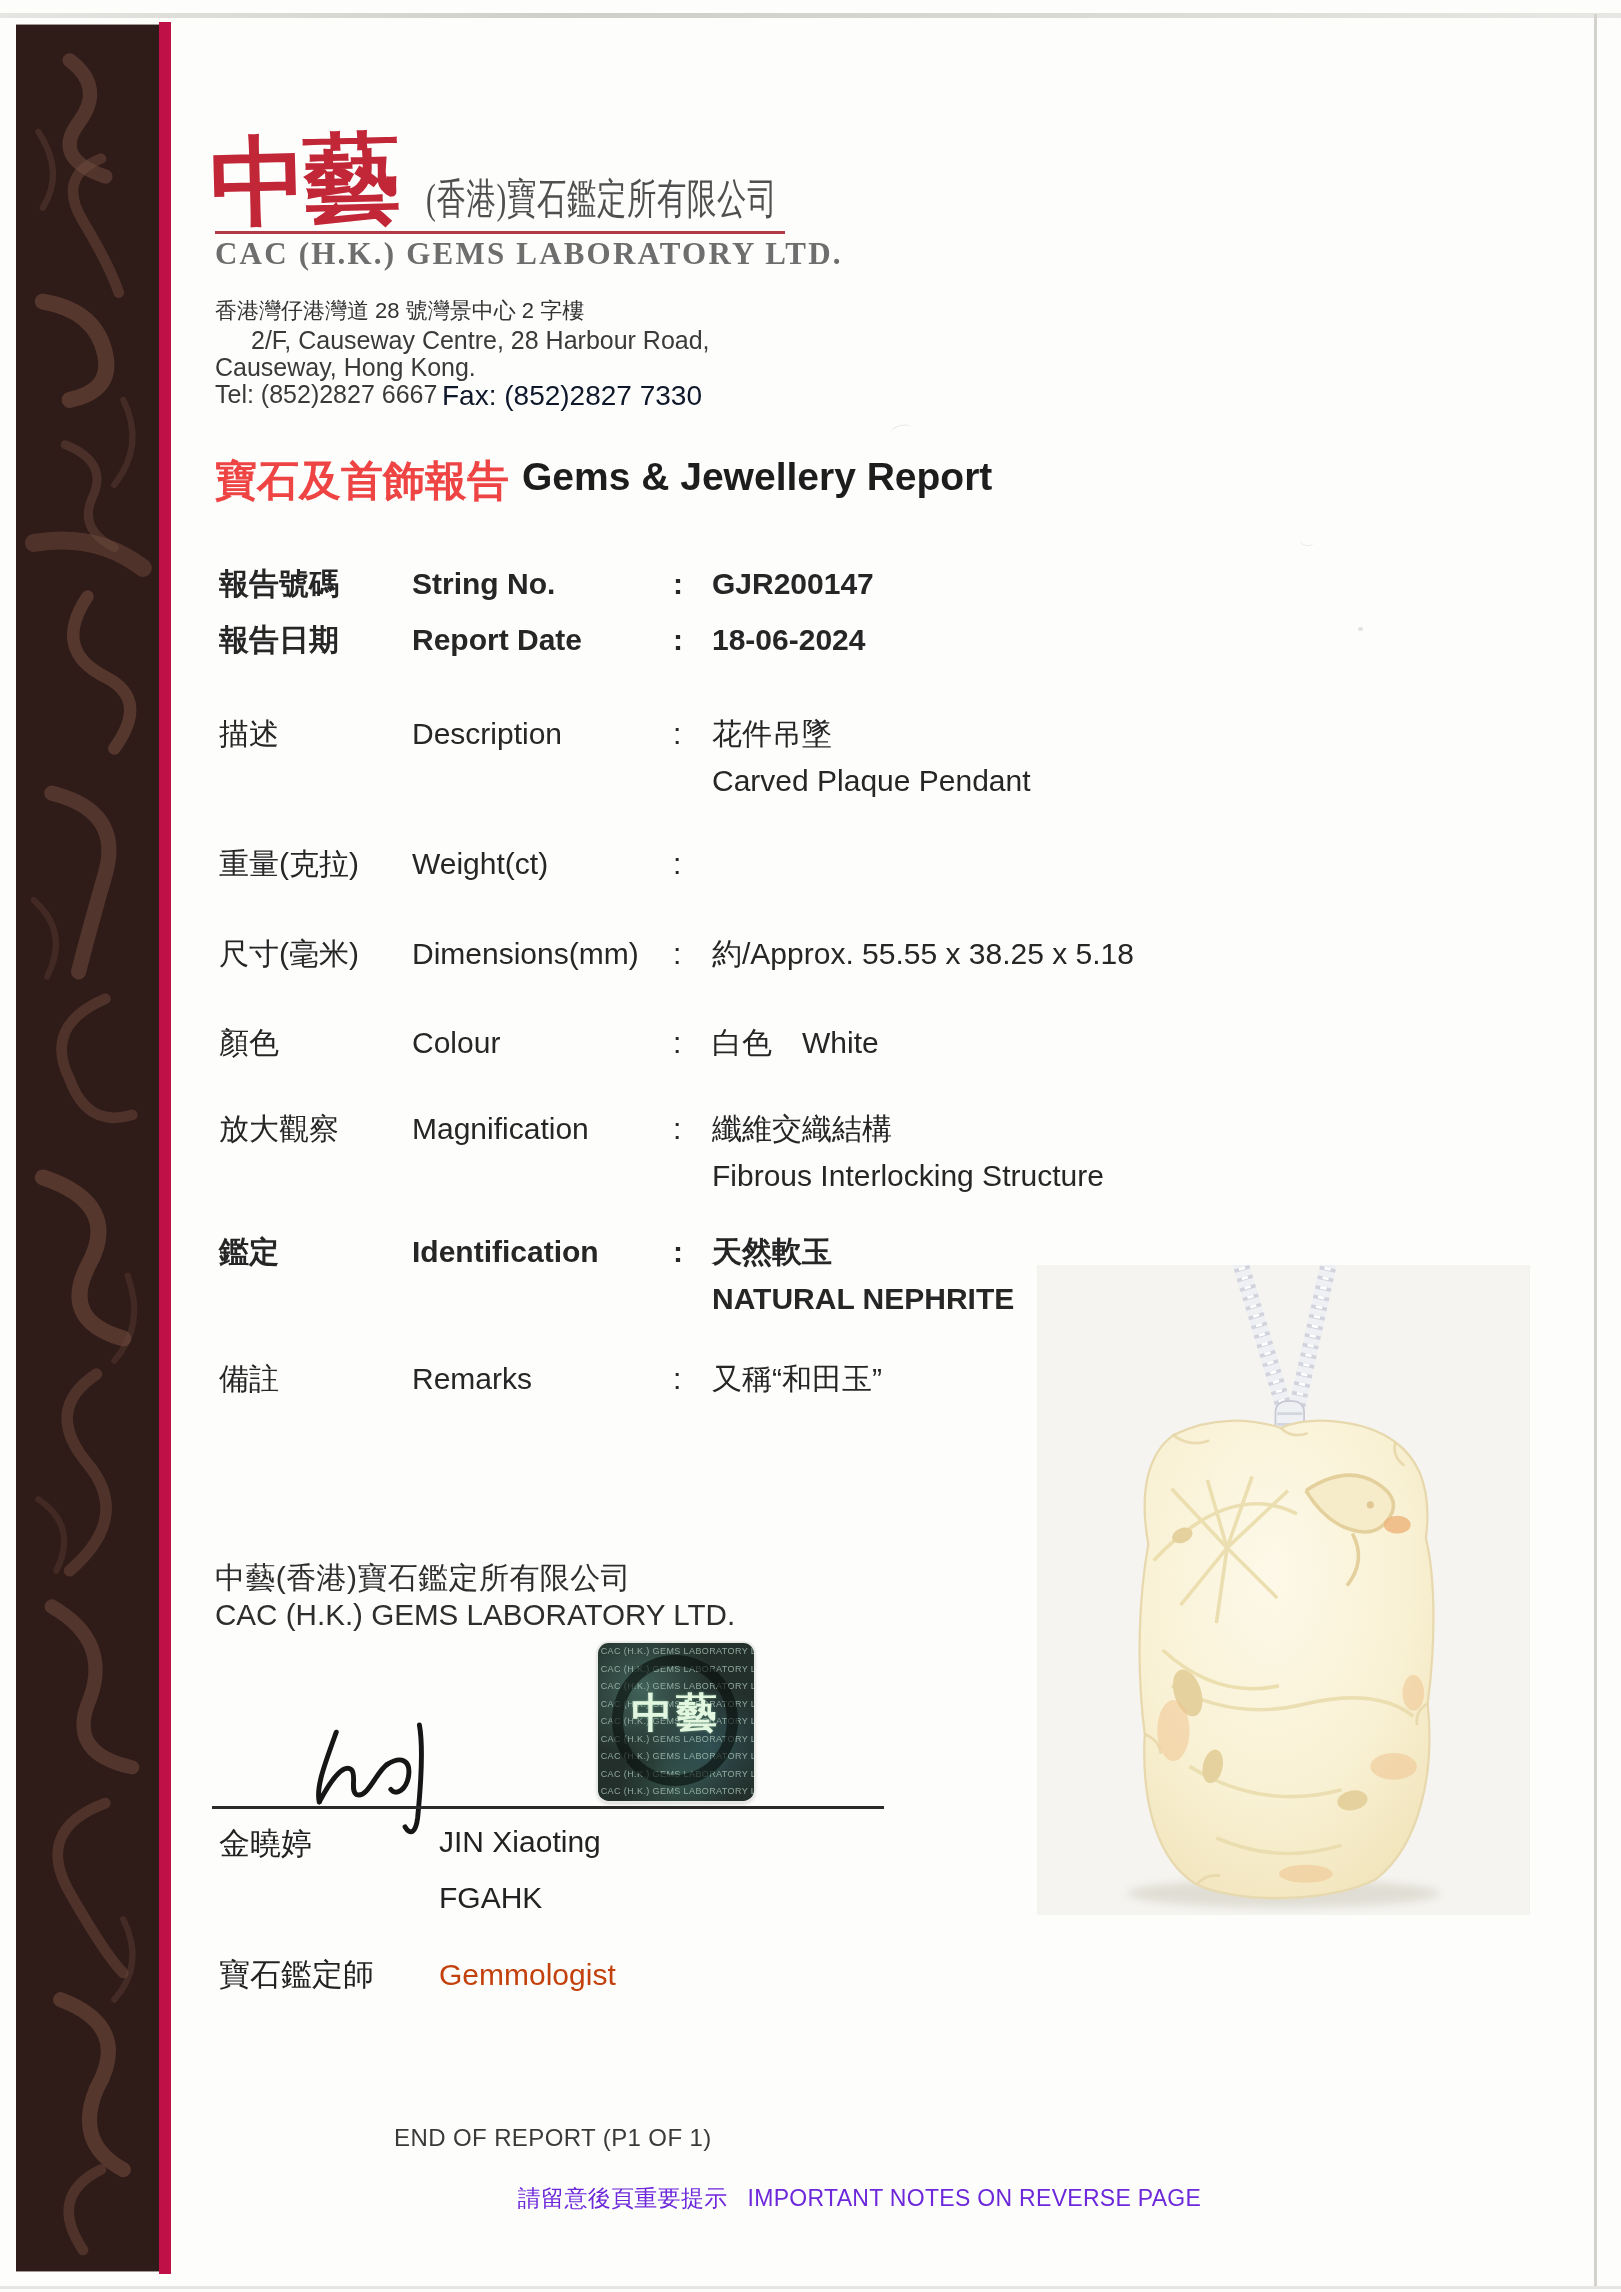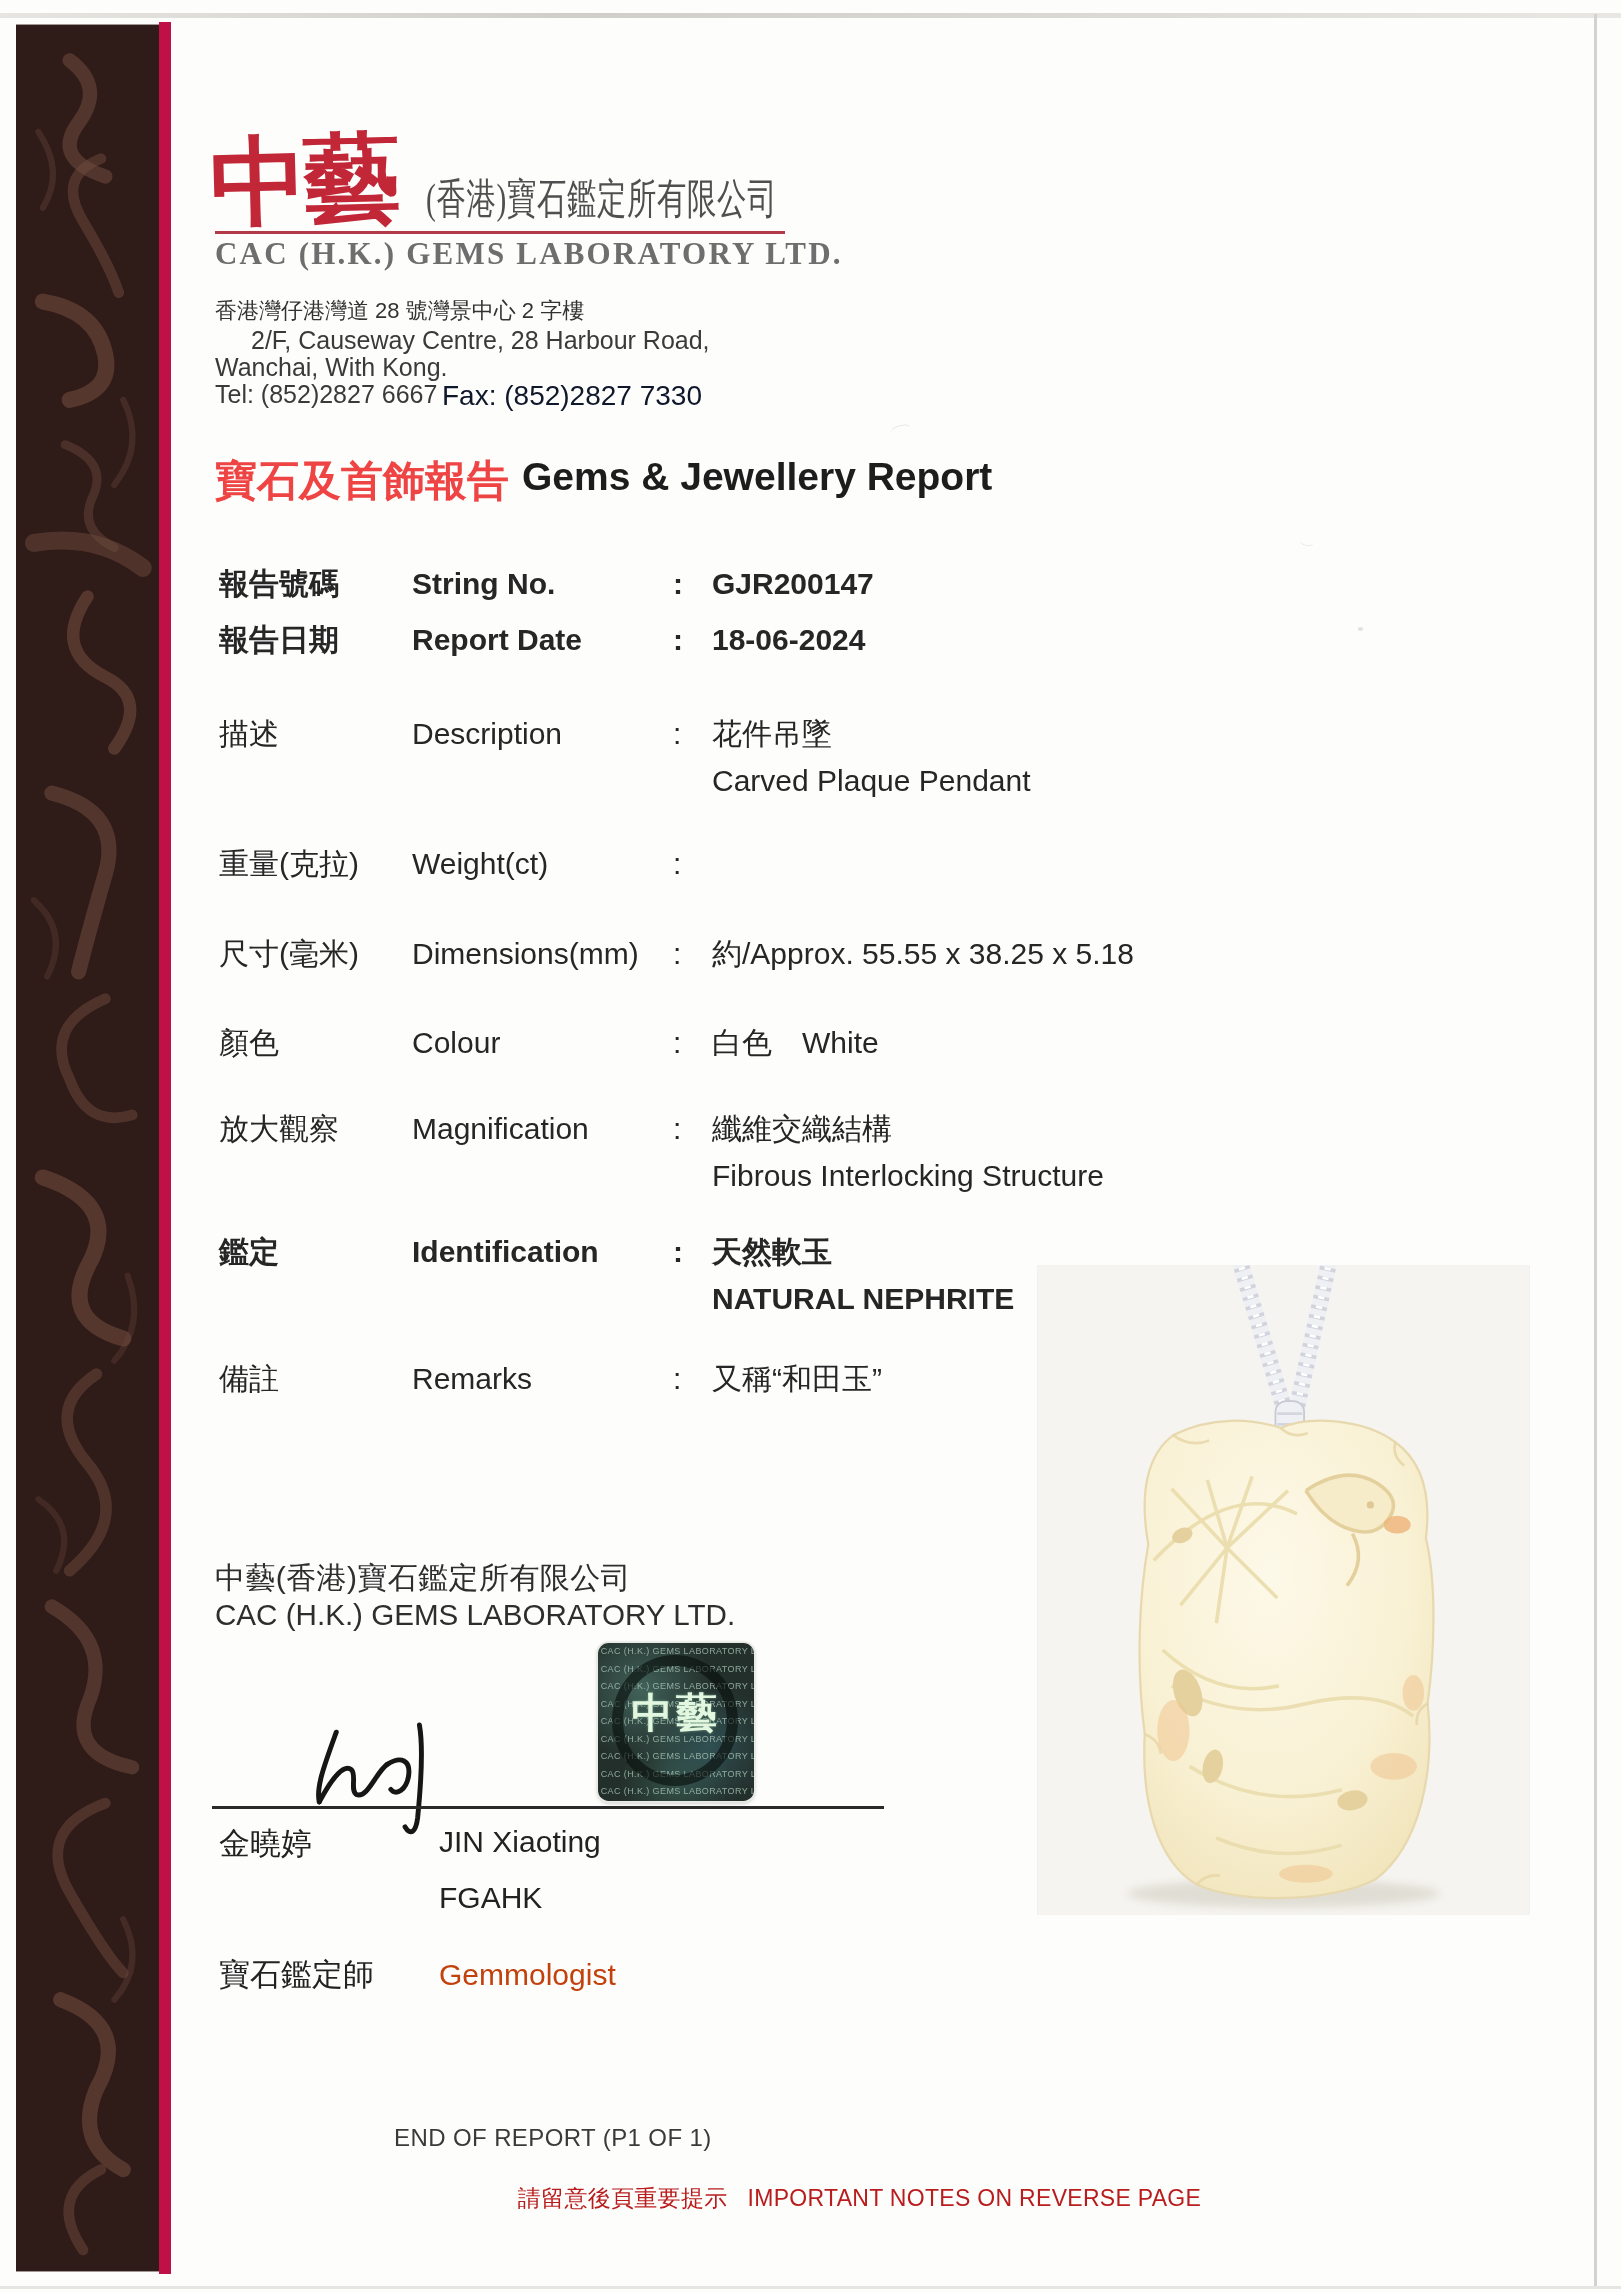--- a/index.html
+++ b/index.html
@@ -66,21 +66,21 @@
   .name-zh{left:219px;top:1823px;font-size:31px;color:#222;white-space:nowrap;}
   .name-en{left:439px;top:1825px;font-size:30px;color:#222;white-space:nowrap;}
   .cred{left:439px;top:1881px;font-size:30px;color:#222;white-space:nowrap;}
   .role-zh{left:219px;top:1954px;font-size:31px;color:#222;white-space:nowrap;}
   .role-en{left:439px;top:1958px;font-size:30px;color:#c2410c;white-space:nowrap;}
   
   .photo{left:1037px;top:1265px;width:493px;height:650px;background:#f5f4f0;
     box-shadow:0 0 0 0.9px #e9e8e3 inset;}
   
   .footer-end{left:394px;top:2124px;width:931px;text-align:left;font-size:24px;color:#3a3a3a;letter-spacing:0.4px;}
-  .footer-notes{left:394px;top:2183px;width:931px;text-align:center;font-size:23px;color:#b91c1c;letter-spacing:0.3px;}
+  .footer-notes{left:394px;top:2183px;width:931px;text-align:center;font-size:23px;color:#6d28d9;letter-spacing:0.3px;}
   
   .art1{left:891px;top:425px;width:19.7px;height:9px;border-top:1.8px solid #c9c9c3;border-radius:50%;opacity:.55;transform:rotate(-14deg);}
   .art2{left:1300px;top:537px;width:14.3px;height:8px;border-bottom:1.8px solid #cfcfc9;border-radius:50%;opacity:.5;transform:rotate(10deg);}
   .art3{left:1358px;top:627px;width:4.5px;height:3.6px;background:#d8d8d2;border-radius:50%;opacity:.7;}
 </style>
 </head>
 <body>
 
 <div class="abs top-edge"></div>
 <div class="abs right-edge"></div>
@@ -114,21 +114,21 @@
   </svg>
 </div>
 <div class="abs crimson-strip"></div>
 
 <div class="abs logo-zh">中藝</div>
 <div class="abs company-zh">(香港)寶石鑑定所有限公司</div>
 <div class="abs red-rule"></div>
 <div class="abs company-en">CAC (H.K.) GEMS LABORATORY LTD.</div>
 <div class="abs addr-zh">香港灣仔港灣道 28 號灣景中心 2 字樓</div>
 <div class="abs addr-en1">2/F, Causeway Centre, 28 Harbour Road,</div>
-<div class="abs addr-en2">Wanchai, With Kong.</div>
+<div class="abs addr-en2">Causeway, Hong Kong.</div>
 <div class="abs tel">Tel: (852)2827 6667</div>
 <div class="abs fax">Fax: (852)2827 7330</div>
 
 <div class="abs title-zh">寶石及首飾報告</div>
 <div class="abs title-en">Gems &amp; Jewellery Report</div>
 
 <div class="abs row bold" style="top:566px">
   <span class="lzh">報告號碼</span>
   <span class="len">String No.</span>
   <span class="colon">:</span>

